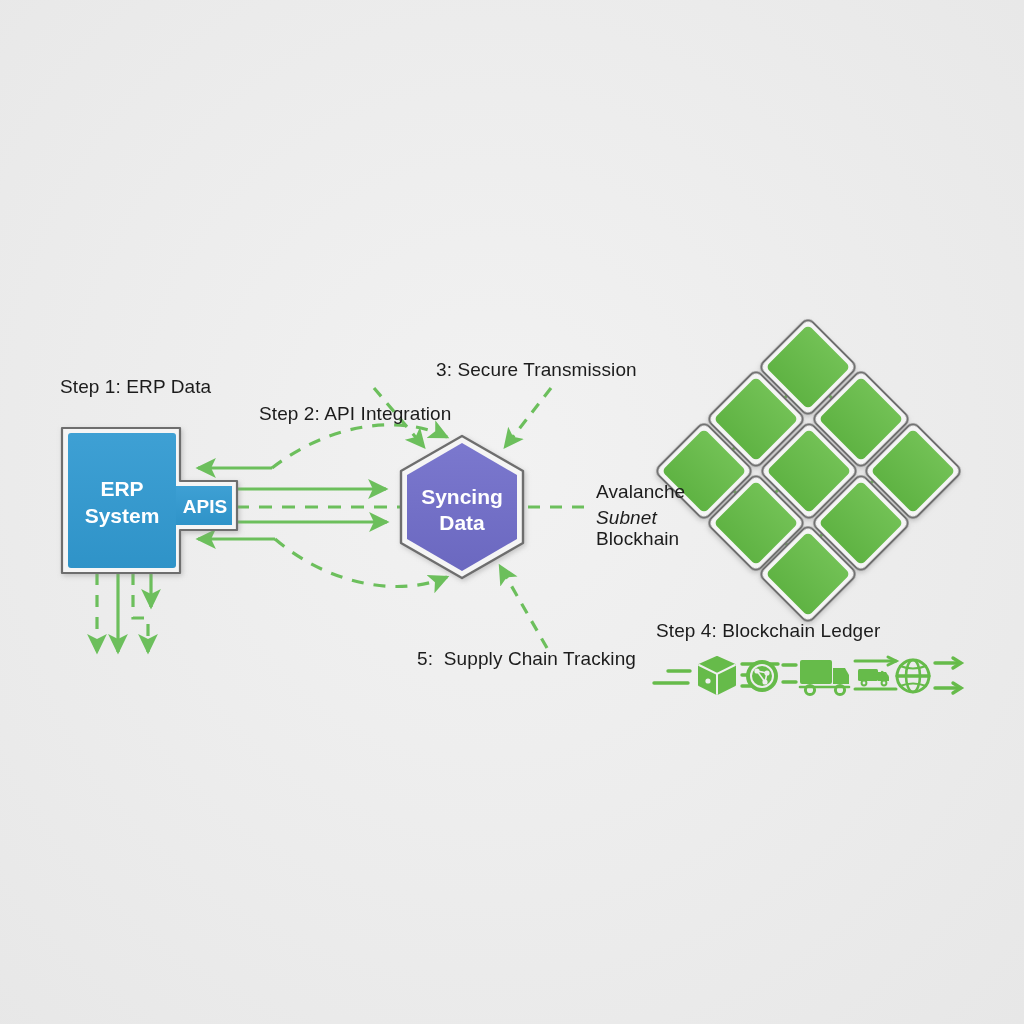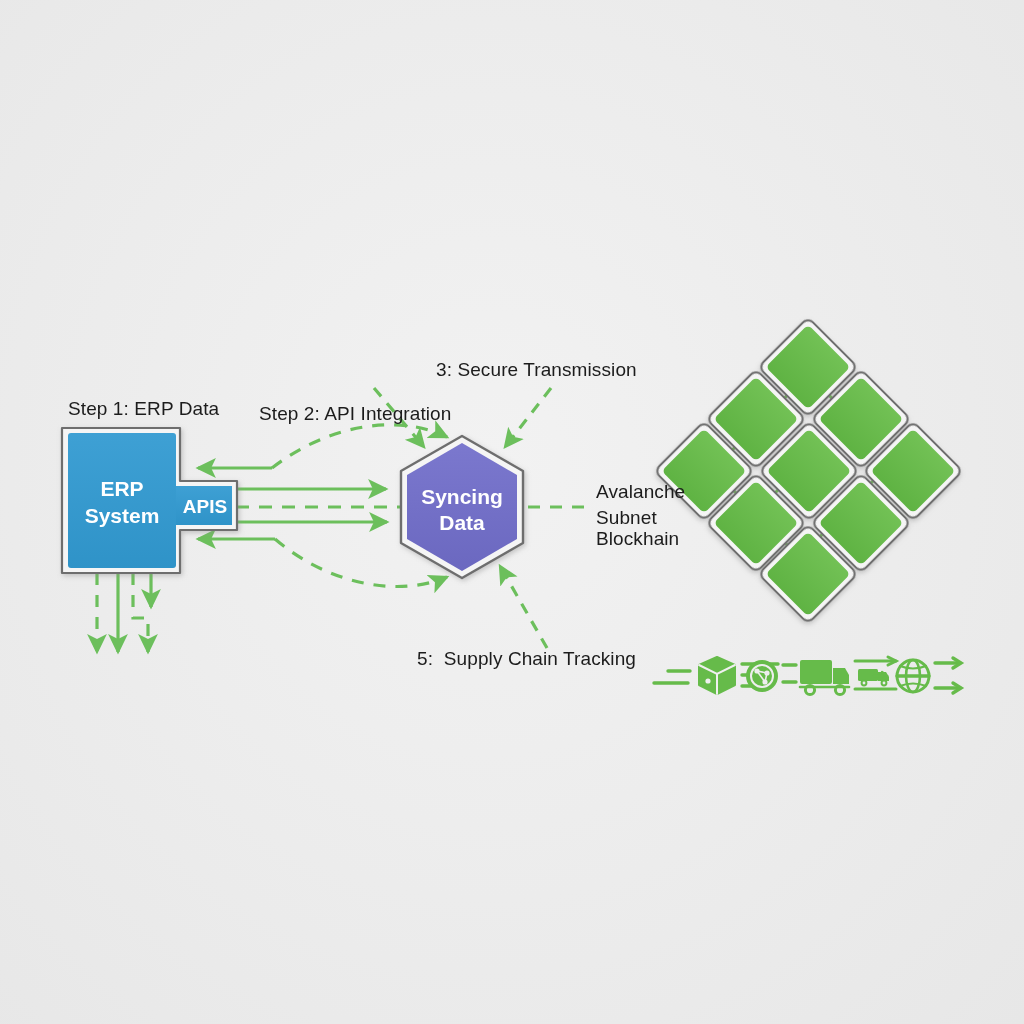--- a/index.html
+++ b/index.html
@@ -241,27 +241,28 @@
 
       <g>
         <path d="M 935,663 L 960,663"></path>
         <path d="M 953,658 L 961,663 L 953,668" fill="none"></path>
         <path d="M 935,688 L 960,688"></path>
         <path d="M 953,683 L 961,688 L 953,693" fill="none"></path>
       </g>
     </g>
   </svg>
 
-  <div class="diagram-label" style="left:60px; top:396px;margin-left:8px;">Step 1: ERP Data</div>
+  <div class="diagram-label" style="left:60px; top:374px;">Step 1: ERP Data</div>
 
   <div class="diagram-label" style="left:259px; top:357px;margin-top:44px;">Step 2: API Integration</div>
 
   <div class="diagram-label" style="left:436px; top:357px;">3: Secure Transmission</div>
 
   <div class="diagram-label" style="left:596px; top:479px;">Avalanche</div>
-  <div class="diagram-label" style="left:596px; top:505px;">Subnet</div>
+  <div class="diagram-label" style="left:596px; top:505px;font-style:italic;">Subnet</div>
   <div class="diagram-label" style="left:596px; top:526px;">Blockhain</div>
 
+  <div class="diagram-label" style="left:656px; top:618px;">Step 4: Blockchain Ledger</div>
 
   <div class="diagram-label" style="left:417px; top:646px;">5:  Supply Chain Tracking</div>
 
 
 </div>
 
 </body></html>

